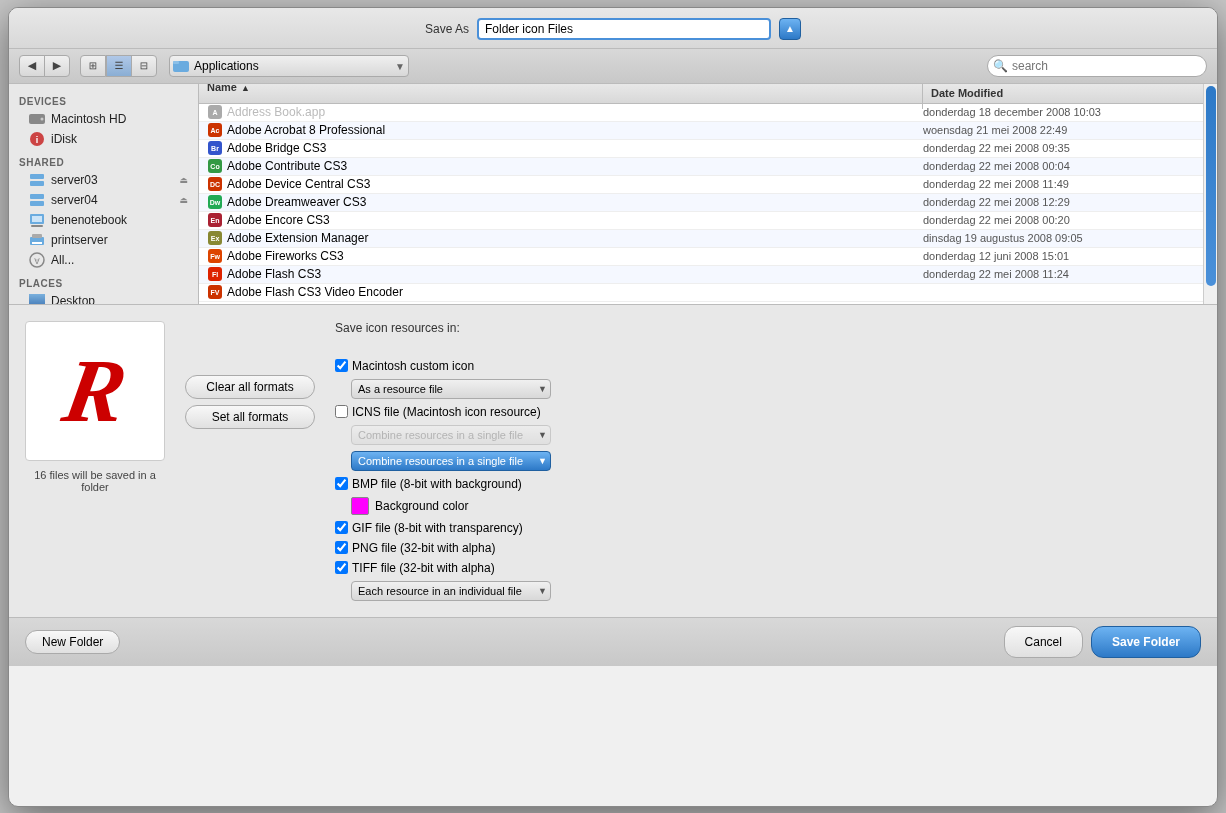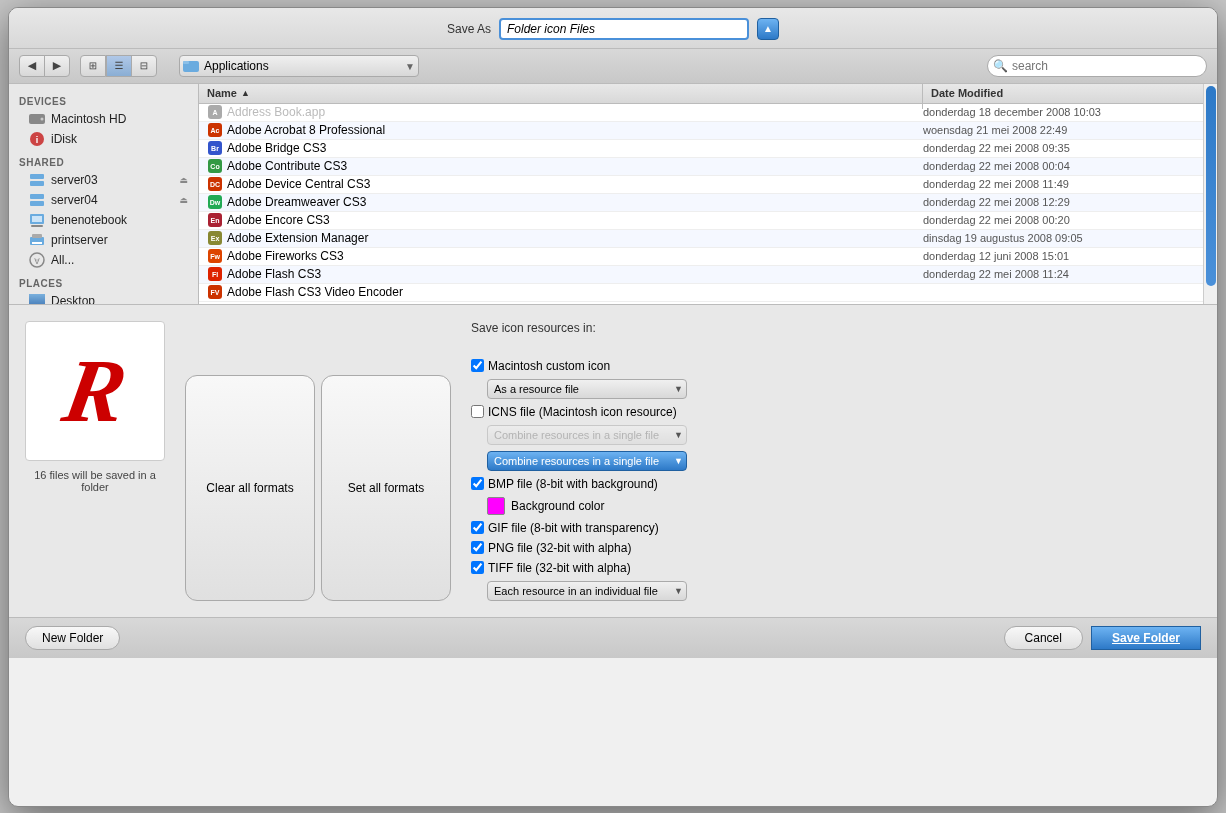--- a/index.html
+++ b/index.html
@@ -33,29 +33,28 @@
       align-items: center;
       justify-content: center;
       border-bottom: 1px solid #bbb;
       gap: 8px;
     }
     .title-bar label {
       font-size: 12px;
       color: #333;
     }
     .save-as-input {
-      width: 250px;
+      width: 294px;
       height: 22px;
       border: 2px solid #4a90d9;
       border-radius: 4px;
       padding: 9px 6px;
       font-size: 12px;
       background: white;
       outline: none;
-      font-style: italic;
     }
     .expand-btn {
       width: 22px;
       height: 22px;
       background: linear-gradient(to bottom, #6db3f2, #2d79c7);
       border: 1px solid #2060a0;
       border-radius: 4px;
       cursor: pointer;
       display: flex;
       align-items: center;
@@ -103,21 +102,21 @@
       font-size: 10px;
       color: #444;
     }
     .view-btn:first-child { border-radius: 4px 0 0 4px; }
     .view-btn:last-child { border-radius: 0 4px 4px 0; margin-left: -1px; }
     .view-btn.active {
       background: linear-gradient(to bottom, #b0c8e8, #8aaed4);
     }
     .location-wrapper {
       position: relative;
-      margin-left: 16px;
+      margin-left: 6px;
     }
     .location-wrapper select {
       height: 22px;
       min-width: 240px;
       padding: 0 24px 0 24px;
       background: linear-gradient(to bottom, #f0f0f0, #d8d8d8);
       border: 1px solid #aaa;
       border-radius: 4px;
       font-size: 12px;
       appearance: none;
@@ -228,21 +227,21 @@
     }
     .file-list-header .col-name {
       flex: 1;
       padding: 16px 8px;
       font-size: 11px;
       color: #333;
       font-weight: bold;
       border-right: 1px solid #bbb;
       height: 100%;
       display: flex;
-      align-items: center;
+      align-items: flex-end;
     }
     .file-list-header .col-date {
       width: 280px;
       padding: 0 8px;
       font-size: 11px;
       color: #333;
       font-weight: bold;
     }
     .sort-arrow { margin-left: 4px; font-size: 9px; }
     .file-list {
@@ -314,21 +313,21 @@
       transform: skewX(-10deg);
     }
     .preview-desc {
       font-size: 11px;
       color: #444;
       text-align: center;
       max-width: 140px;
     }
     .action-btns {
       display: flex;
-      flex-direction: row;
+      flex-direction: column;
       gap: 6px;
       margin-top: 54px;
     }
     .action-btn {
       padding: 4px 16px;
       background: linear-gradient(to bottom, #f8f8f8, #e0e0e0);
       border: 1px solid #aaa;
       border-radius: 12px;
       font-size: 12px;
       cursor: pointer;
@@ -425,29 +424,28 @@
     .cancel-btn {
       padding: 4px 20px;
       background: linear-gradient(to bottom, #f8f8f8, #e0e0e0);
       border: 1px solid #aaa;
       border-radius: 12px;
       font-size: 12px;
       cursor: pointer;
       text-align: center;
     }
     .save-btn {
-      padding: 0 20px;
+      padding: 8px 20px;
       background: linear-gradient(to bottom, #6db3f2, #2d79c7);
       border: 1px solid #2060a0;
-      border-radius: 0;
+      border-radius: 12px;
       font-size: 12px;
       color: white;
       cursor: pointer;
       font-weight: bold;
-      text-decoration: underline;
     }
     .new-folder-btn {
       padding: 4px 16px;
       background: linear-gradient(to bottom, #f8f8f8, #e0e0e0);
       border: 1px solid #aaa;
       border-radius: 12px;
       font-size: 12px;
       cursor: pointer;
     }
     

